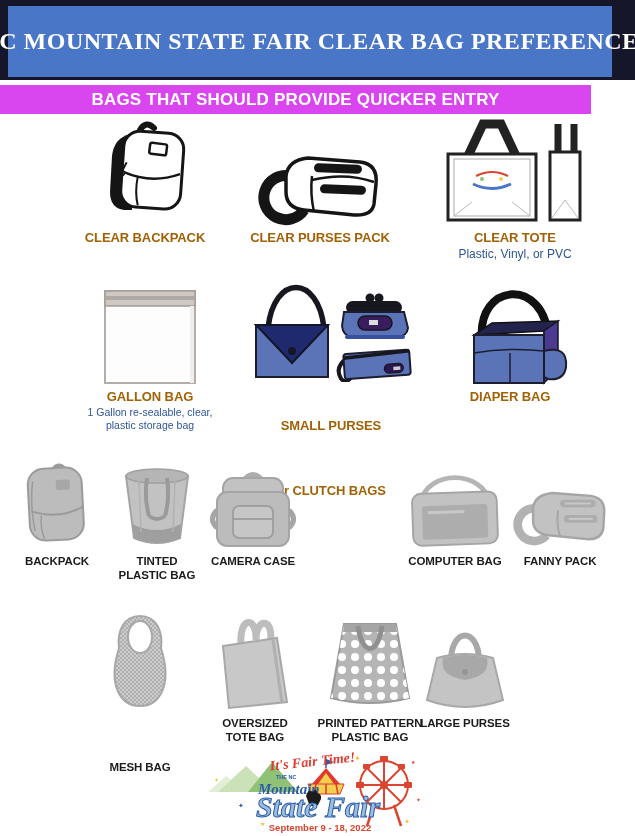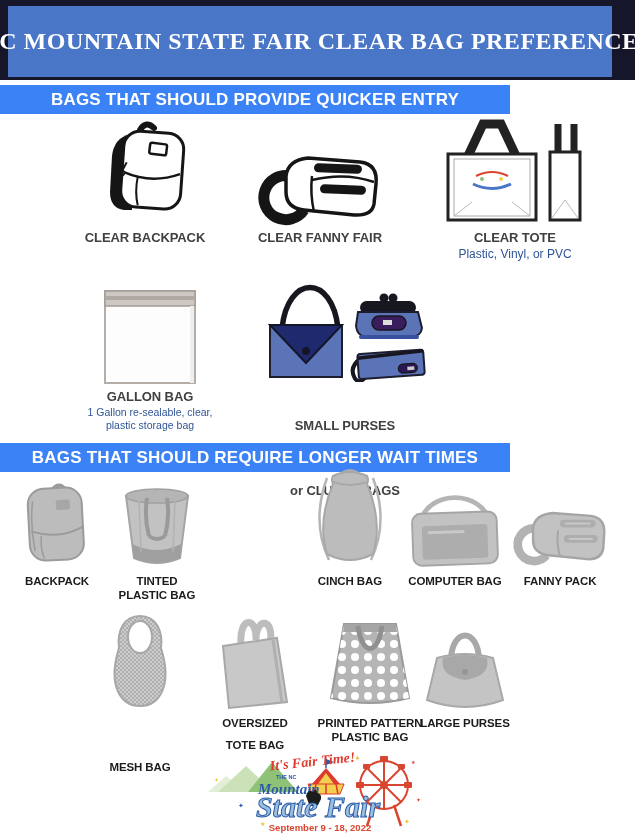--- a/index.html
+++ b/index.html
@@ -5,38 +5,38 @@
   html,body{margin:0;padding:0;background:#fff;}
   .page{position:relative;width:635px;height:836px;background:#ffffff;overflow:hidden;
         font-family:"Liberation Sans", sans-serif;}
   
   .header-frame{position:absolute;top:0;left:0;width:635px;height:80px;background:#16162a;}
   .header-blue{position:absolute;top:6px;left:8px;right:23px;bottom:3px;background:#4a76c7;
                display:flex;align-items:center;justify-content:center;}
   .header-title{font-family:"Liberation Serif", serif;font-weight:bold;font-size:24px;
                 color:#ffffff;letter-spacing:0.5px;white-space:nowrap;}
   
-  .section-banner{position:absolute;left:0;width:510px;height:29px;background:#3b82f6;
+  .section-banner{position:absolute;left:0;width:591px;height:29px;background:#d946ef;
                   display:flex;align-items:center;justify-content:center;}
   .banner-quick{top:85px;}
   .banner-slow{top:443px;}
   .banner-text{color:#ffffff;font-weight:bold;font-size:17px;letter-spacing:0.2px;white-space:nowrap;}
   
   .row{position:absolute;left:0;width:635px;}
   .q1{top:114px;height:156px;}
   .q2{top:270px;height:172px;}
-  .s1{top:476px;height:135px;}
+  .s1{top:456px;height:135px;}
   .s2{top:612px;height:133px;}
   .cell{position:absolute;top:0;bottom:0;display:flex;flex-direction:column;align-items:center;}
   .icon-box{display:flex;align-items:flex-end;justify-content:center;width:100%;}
   .q1 .icon-box{height:112px;}
   .q2 .icon-box{height:115px;}
   .s1 .icon-box{height:92px;}
   .s2 .icon-box{height:98px;}
-  .q-label{font-weight:bold;font-size:13px;color:#404040;line-height:16px;text-align:center;
+  .q-label{font-weight:bold;font-size:13px;color:#a16207;line-height:16px;text-align:center;
            margin-top:4px;letter-spacing:-0.1px;white-space:nowrap;}
   .q-sub{font-size:12px;color:#2f5496;line-height:14px;margin-top:1px;white-space:nowrap;}
   .q-sub.small{font-size:10.5px;line-height:12px;}
   .s-label{font-weight:bold;font-size:11.5px;color:#1b1b1b;line-height:14px;text-align:center;
            margin-top:6px;letter-spacing:-0.1px;white-space:nowrap;}
   
   .footer{position:absolute;top:752px;left:0;width:635px;display:flex;justify-content:center;}
 </style>
 </head>
 <body>
@@ -75,21 +75,21 @@
       <div class="icon-box">
         <svg width="140" height="82" viewBox="0 0 140 82">
           <path d="M40 32 A22 22 0 1 0 54 66" stroke="#151515" stroke-width="11" fill="none"></path>
           <path d="M36 32 Q38 16 58 14 L110 18 Q128 20 126 40 L124 60 Q122 72 104 71 L54 66 Q36 64 36 48 Z" fill="#ffffff" stroke="#151515" stroke-width="3.5"></path>
           <rect x="64" y="20" width="48" height="9" rx="4.5" fill="#151515" transform="rotate(2 88 24)"></rect>
           <path d="M62 32 Q60 50 64 68" stroke="#151515" stroke-width="2.5" fill="none"></path>
           <path d="M62 36 Q95 28 124 38" stroke="#151515" stroke-width="2.5" fill="none"></path>
           <rect x="70" y="41" width="46" height="9" rx="4.5" fill="#151515" transform="rotate(2 93 45)"></rect>
         </svg>
       </div>
-      <div class="q-label">CLEAR FANNY FAIR</div>
+      <div class="q-label">CLEAR PURSES PACK</div>
     </div>
     <div class="cell" style="left:420px;width:190px;">
       <div class="icon-box">
         <svg width="150" height="110" viewBox="0 0 150 110">
           <path d="M28 40 L43 8 L61 8 L76 40" stroke="#222222" stroke-width="9" fill="none"></path>
           <rect x="8" y="38" width="88" height="66" fill="#ffffff" stroke="#222222" stroke-width="3"></rect>
           <rect x="14" y="43" width="76" height="57" fill="none" stroke="#aaaaaa" stroke-width="1"></rect>
           <path d="M14 100 L32 86 M90 100 L72 86" stroke="#bbbbbb" stroke-width="1" fill="none"></path>
           <path d="M36 60 Q52 52 68 60" stroke="#d9452f" stroke-width="2" fill="none"></path>
           <path d="M33 68 Q52 77 71 68" stroke="#4a76c7" stroke-width="3" fill="none"></path>
@@ -112,21 +112,21 @@
           <rect x="8" y="6" width="90" height="92" fill="#fdfdfd" stroke="#b5aea8" stroke-width="2"></rect>
           <rect x="8" y="6" width="90" height="15" fill="#cdc8c2" stroke="#a39c96" stroke-width="1.5"></rect>
           <rect x="8" y="11" width="90" height="4" fill="#b0a9a3"></rect>
           <rect x="93" y="21" width="4" height="77" fill="#eeeeee"></rect>
         </svg>
       </div>
       <div class="q-label">GALLON BAG</div>
       <div class="q-sub small">1 Gallon re-sealable, clear,</div>
       <div class="q-sub small">plastic storage bag</div>
     </div>
-    <div class="cell" style="left:250px;width:190px;gap:32px;">
+    <div class="cell" style="left:236px;width:190px;gap:32px;">
       <div class="icon-box">
         <svg width="170" height="112" viewBox="0 0 170 112">
           <path d="M22 58 C28 4 72 4 78 58" stroke="#17171f" stroke-width="5.5" fill="none"></path>
           <rect x="10" y="55" width="72" height="52" fill="#5b74b8" stroke="#1d1d30" stroke-width="2"></rect>
           <path d="M10 55 L82 55 L46 93 Z" fill="#1e2a6d" stroke="#151528" stroke-width="2"></path>
           <circle cx="46" cy="81" r="4" fill="#151528"></circle>
           <circle cx="124" cy="28" r="4.5" fill="#17171f"></circle>
           <circle cx="133" cy="28" r="4.5" fill="#17171f"></circle>
           <rect x="100" y="31" width="56" height="13" rx="6.5" fill="#17171f"></rect>
           <path d="M98 42 L158 42 L162 58 Q161 67 150 67 L106 67 Q97 66 96 56 Z" fill="#5b74b8" stroke="#1d1d30" stroke-width="2"></path>
@@ -138,25 +138,36 @@
             <rect x="98" y="82" width="66" height="25" rx="3" fill="#5b74b8" stroke="#1d1d30" stroke-width="2"></rect>
             <path d="M98 86 L164 83" stroke="#17171f" stroke-width="3.5"></path>
             <rect x="138" y="95" width="19" height="9" rx="4.5" fill="#2a1650" stroke="#17171f" stroke-width="1.2"></rect>
             <rect x="147" y="98" width="7" height="3.5" fill="#cccccc"></rect>
           </g>
         </svg>
       </div>
       <div class="q-label">SMALL PURSES</div>
       <div class="q-label" style="margin-top:17px;">or CLUTCH BAGS</div>
     </div>
-  </div>
-
-  <div class="section-banner banner-slow">
-    <div class="banner-text">BAGS THAT SHOULD REQUIRE LONGER WAIT TIMES</div>
-  </div>
+    <div class="cell" style="left:415px;width:190px;">
+      <div class="icon-box">
+        <svg width="140" height="112" viewBox="0 0 140 112">
+          <path d="M42 68 C36 8 106 4 108 66" stroke="#111111" stroke-width="8" fill="none"></path>
+          <path d="M34 62 L104 58 L118 48 L52 50 Z" fill="#23234d" stroke="#111111" stroke-width="1.5"></path>
+          <path d="M104 58 L118 48 L118 96 L104 110 Z" fill="#4b3a8f" stroke="#15152a" stroke-width="1.5"></path>
+          <rect x="34" y="62" width="70" height="48" fill="#5b74b8" stroke="#1d1d30" stroke-width="2"></rect>
+          <path d="M34 80 Q70 74 104 78" stroke="#1d1d30" stroke-width="1.5" fill="none"></path>
+          <path d="M70 80 L70 110" stroke="#1d1d30" stroke-width="1.5"></path>
+          <path d="M104 78 Q128 72 126 94 Q124 108 108 106 L104 104 Z" fill="#5b74b8" stroke="#1d1d30" stroke-width="2"></path>
+        </svg>
+      </div>
+      <div class="q-label">DIAPER BAG</div>
+    </div>
+  </div>
+
 
   <div class="row s1">
     <div class="cell" style="left:7px;width:100px;">
       <div class="icon-box">
         <svg width="80" height="88" viewBox="0 0 80 88">
           <path d="M36 10 Q42 2 48 10" stroke="#9b9b9b" stroke-width="5" fill="none"></path>
           <g transform="rotate(-3 40 48)">
             <rect x="12" y="8" width="54" height="72" rx="16" fill="#bcbcbc" stroke="#9b9b9b" stroke-width="2"></rect>
             <rect x="40" y="20" width="14" height="10" rx="2" fill="#a7a7a7"></rect>
             <path d="M14 50 Q42 60 66 48" stroke="#9b9b9b" stroke-width="2" fill="none"></path>
@@ -173,30 +184,32 @@
           <path d="M13 12 L75 12 L67 74 Q44 84 21 74 Z" fill="#c2c2c2" stroke="#a5a5a5" stroke-width="2"></path>
           <ellipse cx="44" cy="12" rx="31" ry="7" fill="#b5b5b5" stroke="#a0a0a0" stroke-width="1.5"></ellipse>
           <path d="M21 74 Q44 83 67 74 L68 60 Q44 72 19 60 Z" fill="#9f9f9f"></path>
           <path d="M34 14 Q31 34 36 52 M54 14 Q57 34 52 52 M36 52 Q44 58 52 52" stroke="#9a9a9a" stroke-width="4" fill="none"></path>
           <path d="M26 17 L28 68 M62 17 L60 68" stroke="#b2b2b2" stroke-width="1.5" fill="none"></path>
         </svg>
       </div>
       <div class="s-label">TINTED</div>
       <div class="s-label" style="margin-top:0;">PLASTIC BAG</div>
     </div>
-    <div class="cell" style="left:300px;width:100px;">
-      <div class="icon-box">
-        <svg width="82" height="106" viewBox="0 0 82 106">
-          <path d="M18 16 Q2 60 20 98 M64 16 Q80 60 62 98" stroke="#b5b5b5" stroke-width="2.5" fill="none"></path>
-          <path d="M32 10 Q41 4 50 10 L50 16 Q41 20 32 16 Z" fill="#ababab"></path>
-          <path d="M24 14 Q41 6 58 14 Q60 18 58 22 Q74 60 64 92 Q41 104 18 92 Q8 60 24 22 Q22 18 24 14 Z" fill="#bcbcbc" stroke="#a8a8a8" stroke-width="2"></path>
-          <path d="M24 20 Q41 26 58 20" stroke="#a8a8a8" stroke-width="2" fill="none"></path>
-        </svg>
-      </div>
-      <div class="s-label">CINCH BAG</div>
+    <div class="cell" style="left:203px;width:100px;">
+      <div class="icon-box">
+        <svg width="96" height="80" viewBox="0 0 96 80">
+          <path d="M38 14 Q48 0 58 14" stroke="#adadad" stroke-width="6" fill="none"></path>
+          <path d="M12 42 Q3 51 12 60 M84 42 Q93 51 84 60" stroke="#a5a5a5" stroke-width="5" fill="none"></path>
+          <rect x="18" y="10" width="60" height="22" rx="10" fill="#c2c2c2" stroke="#a5a5a5" stroke-width="2"></rect>
+          <rect x="12" y="24" width="72" height="54" rx="10" fill="#bcbcbc" stroke="#a5a5a5" stroke-width="2"></rect>
+          <rect x="28" y="38" width="40" height="32" rx="6" fill="#c6c6c6" stroke="#a0a0a0" stroke-width="2"></rect>
+          <path d="M28 51 L68 51" stroke="#a0a0a0" stroke-width="2"></path>
+        </svg>
+      </div>
+      <div class="s-label">CAMERA CASE</div>
     </div>
     <div class="cell" style="left:405px;width:100px;">
       <div class="icon-box">
         <svg width="104" height="80" viewBox="0 0 104 80">
           <path d="M16 34 C24 0 80 0 88 34" stroke="#b5b5b5" stroke-width="5" fill="none"></path>
           <g transform="rotate(-2 52 52)">
             <rect x="8" y="24" width="88" height="54" rx="9" fill="#c2c2c2" stroke="#a5a5a5" stroke-width="2"></rect>
             <rect x="18" y="37" width="68" height="35" rx="3" fill="#adadad"></rect>
             <path d="M24 44 L62 44" stroke="#c8c8c8" stroke-width="3"></path>
           </g>
@@ -238,21 +251,21 @@
     </div>
     <div class="cell" style="left:195px;width:120px;">
       <div class="icon-box">
         <svg width="92" height="98" viewBox="0 0 92 98">
           <path d="M32 32 C30 4 48 4 47 28 M47 28 C47 4 66 6 61 32" stroke="#bdbdbd" stroke-width="7" fill="none"></path>
           <path d="M14 34 L68 26 L78 90 L20 96 Z" fill="#c8c8c8" stroke="#a8a8a8" stroke-width="2"></path>
           <path d="M64 28 L73 91" stroke="#b0b0b0" stroke-width="3"></path>
         </svg>
       </div>
       <div class="s-label">OVERSIZED</div>
-      <div class="s-label" style="margin-top:8px;">TOTE BAG</div>
+      <div class="s-label" style="margin-top:0;">TOTE BAG</div>
     </div>
     <div class="cell" style="left:310px;width:120px;">
       <div class="icon-box">
         <svg width="94" height="98" viewBox="0 0 94 98">
           <defs>
             <pattern id="dots" width="13" height="13" patternUnits="userSpaceOnUse">
               <circle cx="6" cy="6" r="4" fill="#ffffff"></circle>
             </pattern>
           </defs>
           <path d="M21 12 L73 12 L86 86 Q47 96 8 86 Z" fill="#b5b5b5" stroke="#9a9a9a" stroke-width="2"></path>

